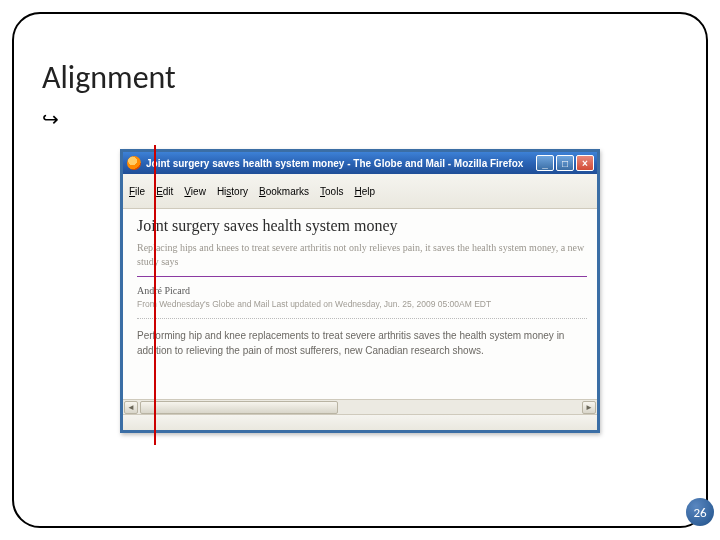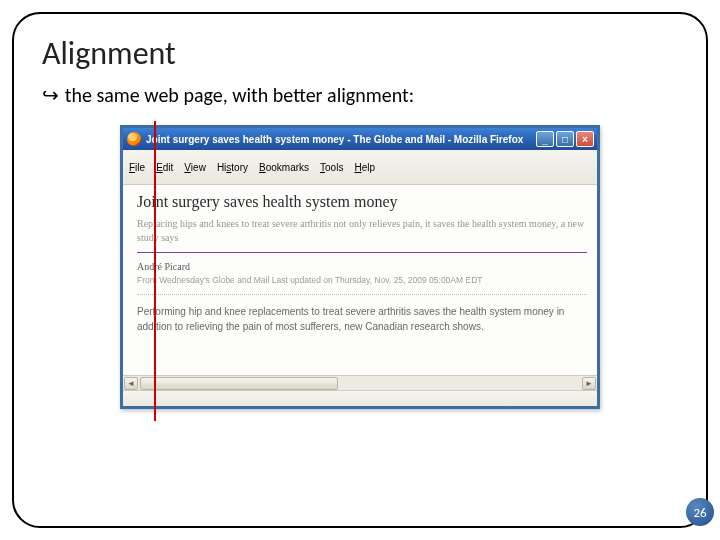--- a/index.html
+++ b/index.html
@@ -18,20 +18,21 @@
   bottom: 12px;
   border: 2px solid #000;
   border-radius: 28px;
   padding: 20px 28px;
 }
 .slide-title {
   font-size: 32px;
   font-weight: 400;
   color: #222;
   margin-bottom: 10px;
+  margin-top: 24px;
 }
 .bullet-line {
   display: flex;
   align-items: baseline;
   gap: 6px;
   font-size: 20px;
   color: #000;
   margin-bottom: 18px;
 }
 .bullet-glyph {
@@ -216,21 +217,20 @@
   justify-content: center;
 }
 </style>
 </head>
 <body>
 
 <div class="slide-frame">
   <h1 class="slide-title">Alignment</h1>
   <div class="bullet-line">
     <span class="bullet-glyph">↪</span>
-    <span>the same web page, with better alignment:</span>
   </div>
 
   <div class="browser-wrap">
     <div class="alignment-line"></div>
 
     <div class="browser-window">
       <div class="titlebar">
         <div class="ff-icon"></div>
         <div class="titlebar-text">Joint surgery saves health system money - The Globe and Mail - Mozilla Firefox</div>
         <div class="window-controls">
@@ -250,21 +250,21 @@
         <span class="menu-item"><span class="ul">H</span>elp</span>
       </div>
 
       <div class="content-area">
         <div class="article-title">Joint surgery saves health system money</div>
         <div class="article-subhead">Replacing hips and knees to treat severe arthritis not only relieves pain, it saves the health system money, a new study says</div>
         <hr class="purple-rule">
         <div class="author-line">André Picard</div>
         <div class="dateline">
           <span>From Wednesday's Globe and Mail</span>
-          <span>Last updated on Thursday, Nov. 25, 2009 05:00AM EDT</span>
+          <span>Last updated on Wednesday, Jun. 25, 2009 05:00AM EDT</span>
         </div>
         <hr class="dotted-rule">
         <div class="body-text">Performing hip and knee replacements to treat severe arthritis saves the health system money in addition to relieving the pain of most sufferers, new Canadian research shows.</div>
       </div>
 
       <div class="scrollbar-h">
         <div class="sb-btn">◄</div>
         <div class="sb-track">
           <div class="sb-thumb"></div>
         </div>

